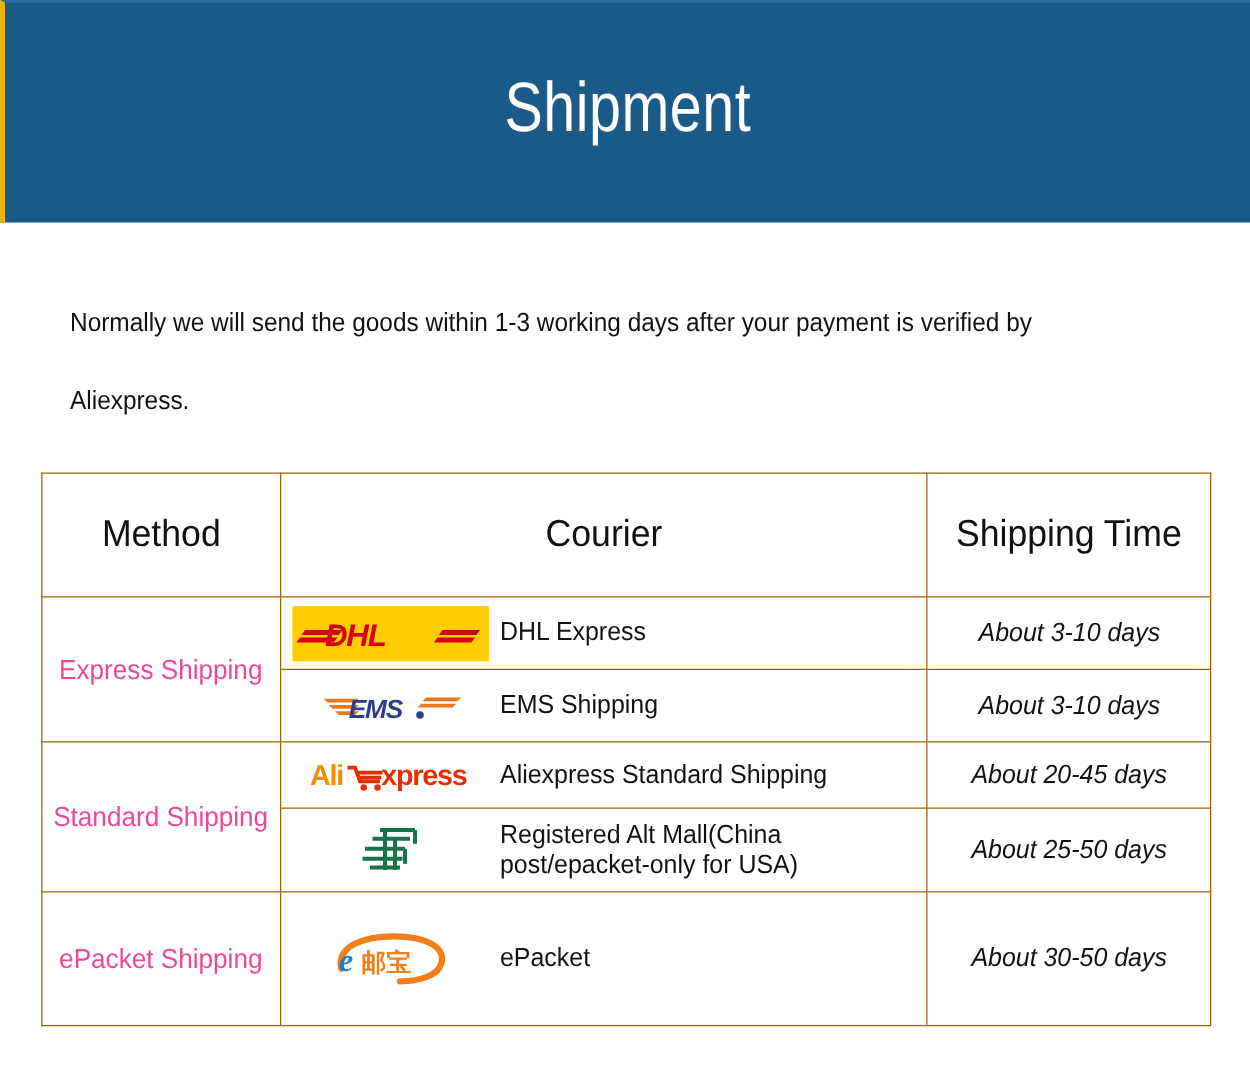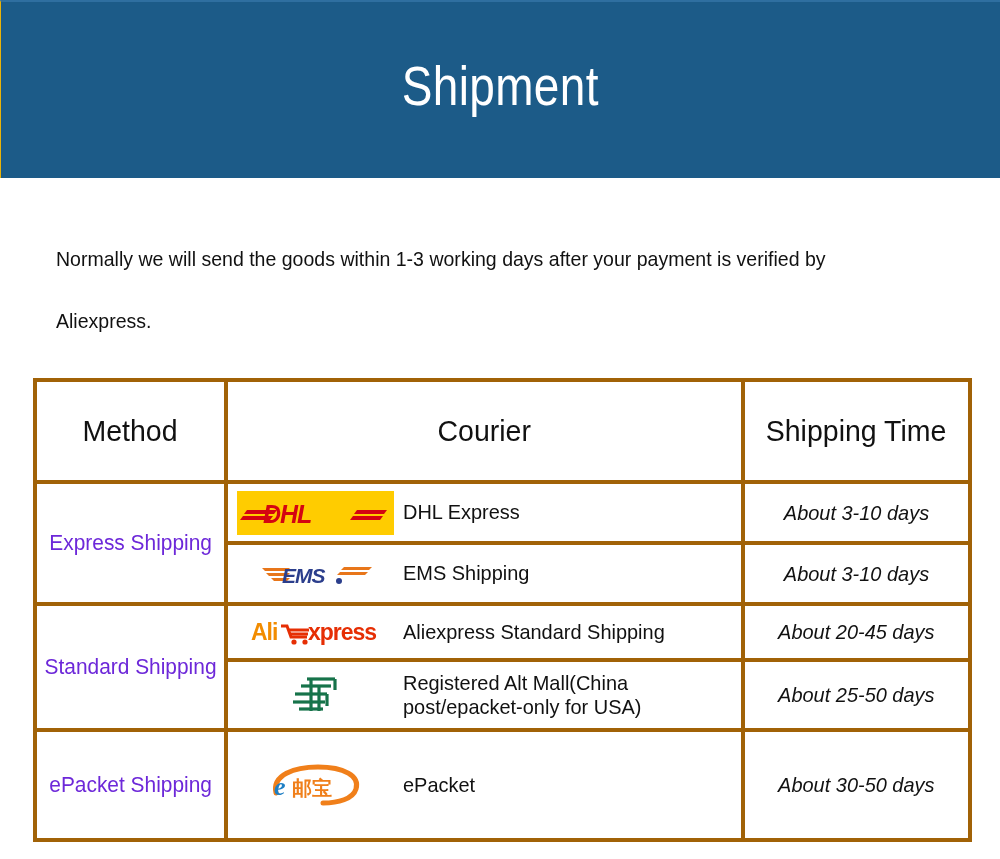--- a/index.html
+++ b/index.html
@@ -17,21 +17,21 @@
   }
 
   
   .banner {
     position: absolute;
     left: 0;
     top: 0;
     width: 1000px;
     height: 178px;
     background: #1C5B88;
-    border-left: 1px solid #eab308;
+    border-left: 4px solid #eab308;
     border-top: 2px solid #2F6FA0;
     box-sizing: border-box;
     display: flex;
     align-items: center;
     justify-content: center;
     text-align: right;
   }
   .banner-title {
     color: #ffffff;
     font-size: 56px;
@@ -61,42 +61,42 @@
   
   .ship-table {
     position: absolute;
     left: 33px;
     top: 378px;
     width: 935px;
     border-collapse: collapse;
     table-layout: fixed;
   }
   .ship-table td, .ship-table th {
-    border: 4px solid #a16207;
+    border: 1px solid #a16207;
     padding: 0;
     vertical-align: middle;
     text-align: center;
     font-weight: normal;
     background: #ffffff;
   }
   .col-method  { width: 191px; }
   .col-courier { width: 517px; }
   .col-time    { width: 227px; }
 
   .hdr-row td { height: 98px; }
   .hdr-text {
     font-size: 30px;
     color: #111;
     transform: scaleX(0.95);
     display: inline-block;
   }
 
   .method-cell {
     font-size: 22px;
-    color: #6d28d9;
+    color: #ec4899;
   }
   .method-cell span { display:inline-block; transform: scaleX(0.95); }
 
   .time-cell {
     font-size: 21px;
     color: #111;
     font-style: italic;
   }
   .time-cell span { display:inline-block; transform: scaleX(0.95); }
 

